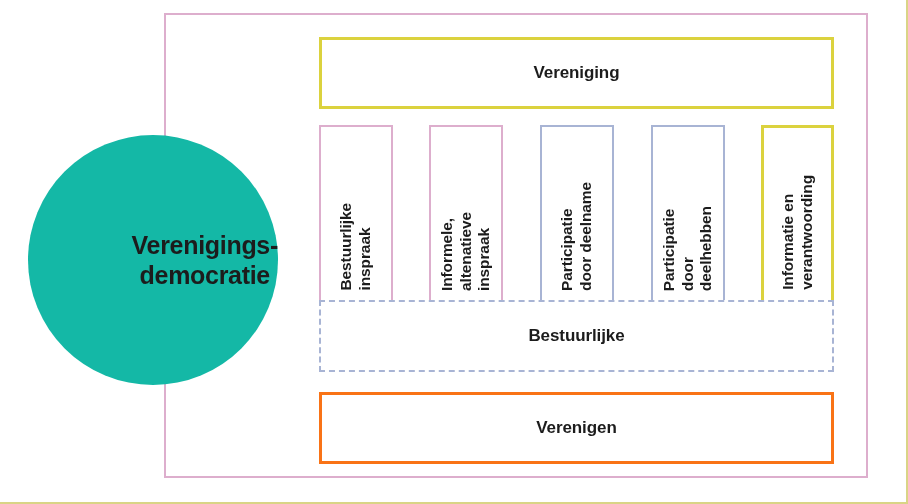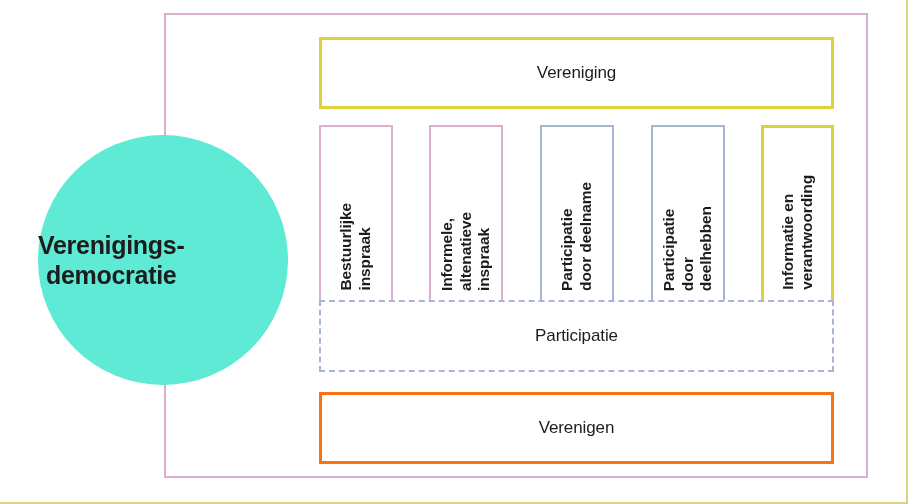--- a/index.html
+++ b/index.html
@@ -46,29 +46,29 @@
     width: 704px;
     height: 465px;
     border: 2px solid #ddaecd;
     box-sizing: border-box;
     background: transparent;
   }
 
   
   .circle {
     position: absolute;
-    left: 38px;
+    left: 28px;
     top: 135px;
     width: 250px;
     height: 250px;
     border-radius: 50%;
-    background: #5eead4;
+    background: #14b8a6;
     display: flex;
     align-items: center;
-    justify-content: flex-start;
+    justify-content: flex-end;
     text-align: center;
   }
   .circle-label {
     font-size: 25px;
     font-weight: bold;
     color: #1c1c1c;
     line-height: 1.22;
     letter-spacing: -0.3px;
     white-space: pre-line;
   }
@@ -77,21 +77,21 @@
   .band {
     position: absolute;
     box-sizing: border-box;
     display: flex;
     align-items: center;
     justify-content: center;
     background: #ffffff;
   }
   .band-label {
     font-size: 17px;
-    font-weight: normal;
+    font-weight: bold;
     color: #1c1c1c;
     letter-spacing: -0.1px;
   }
 
   .band-vereniging {
     left: 319px;
     top: 37px;
     width: 515px;
     height: 72px;
     border: 3px solid #dbd23e;
@@ -178,21 +178,21 @@
 door
 deelhebben</div>
   </div>
 
   <div class="pillar pillar-4">
     <div class="pillar-label">Informatie en
 verantwoording</div>
   </div>
 
   <div class="band band-ondersteuning">
-    <div class="band-label">Participatie</div>
+    <div class="band-label">Bestuurlijke</div>
   </div>
 
   <div class="band band-verenigen">
     <div class="band-label">Verenigen</div>
   </div>
 
   <div class="page-edge-right"></div>
   <div class="page-edge-bottom"></div>
 
 </div>

